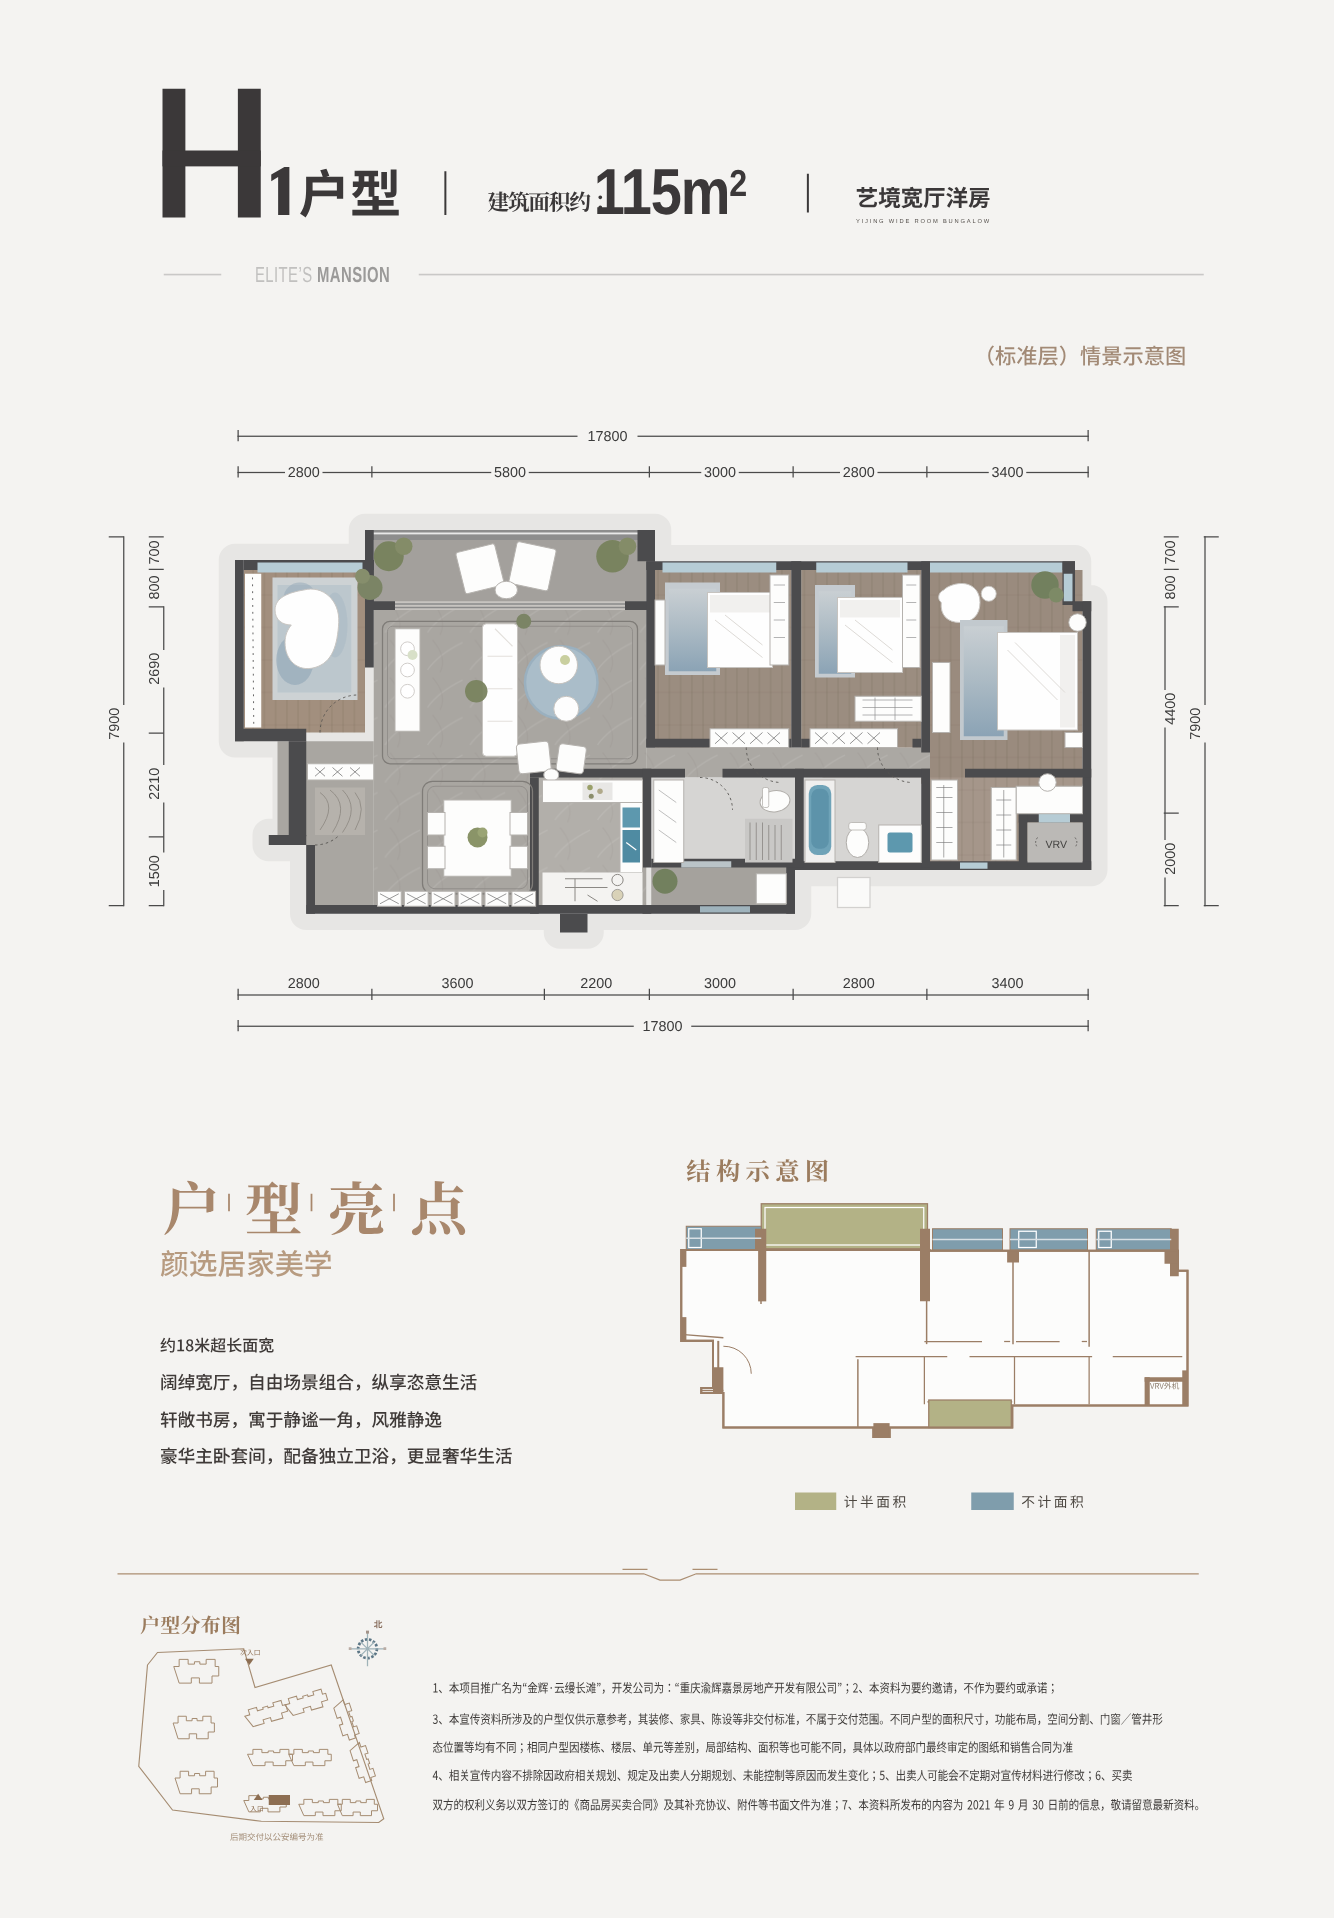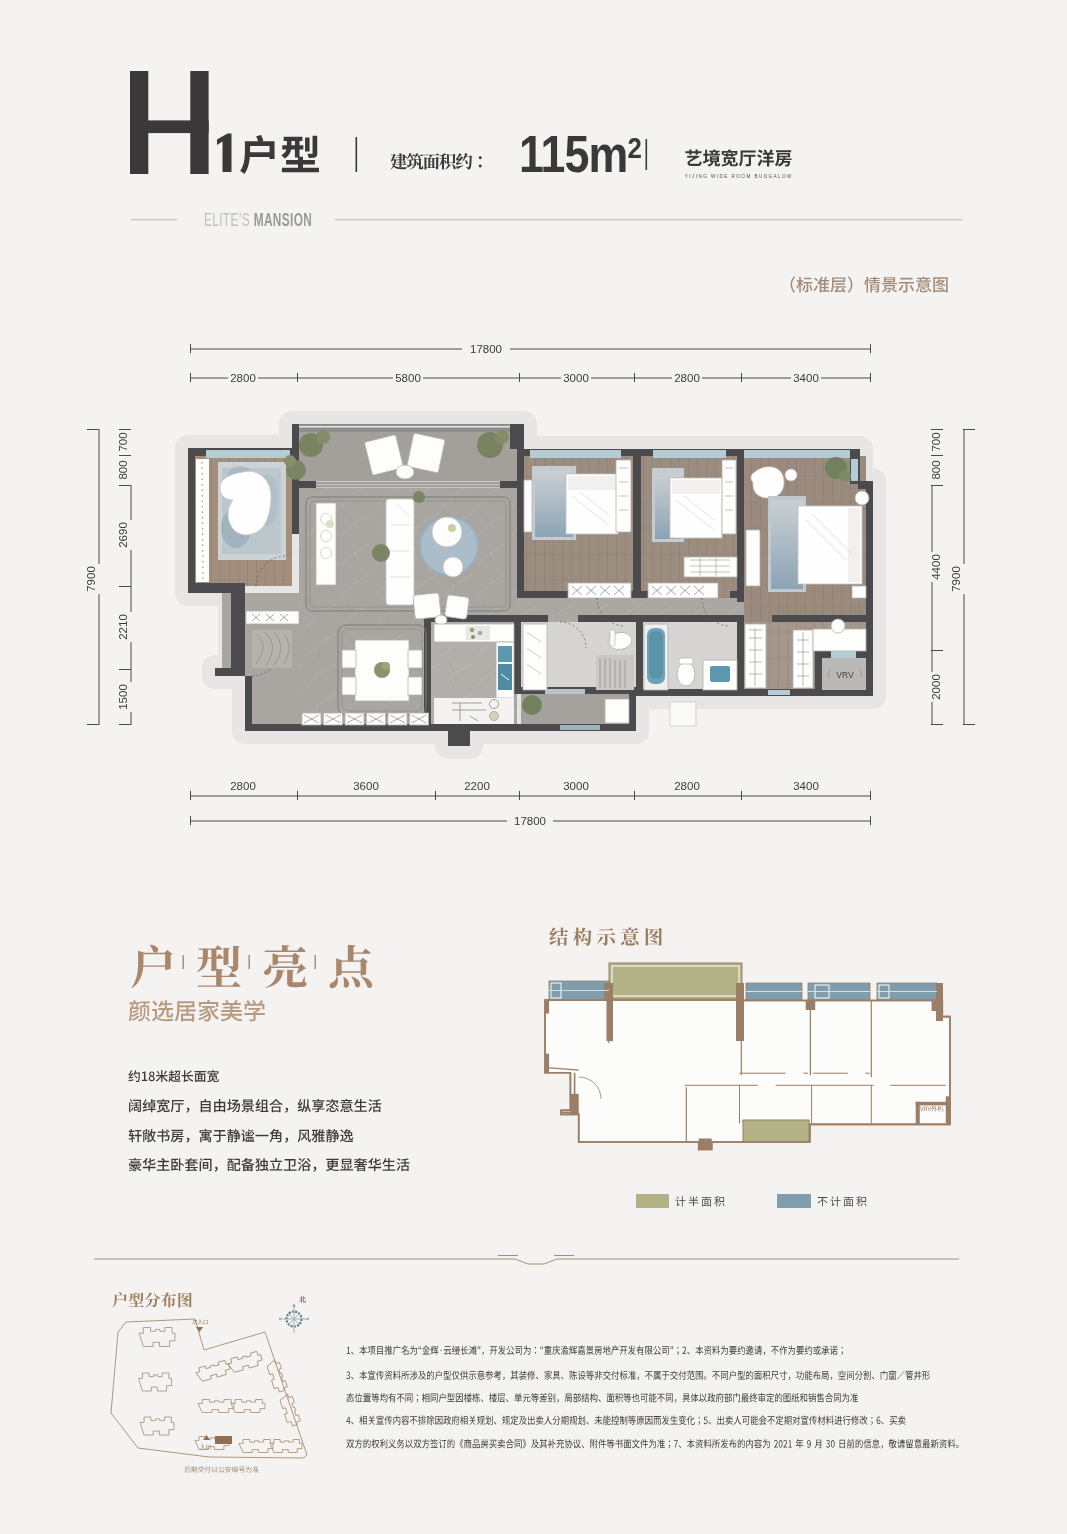--- a/index.html
+++ b/index.html
@@ -1396,14 +1396,14 @@
         <use href="#g171" transform="matrix(0.0084 0 0 -0.01 913.7 1447.5)"></use>
         <use href="#g227" transform="matrix(0.0084 0 0 -0.01 922.1 1447.5)"></use>
         <use href="#g296" transform="matrix(0.0084 0 0 -0.01 930.5 1447.5)"></use>
         <use href="#g149" transform="matrix(0.0084 0 0 -0.01 938.9 1447.5)"></use>
         <use href="#g150" transform="matrix(0.0084 0 0 -0.01 947.3 1447.5)"></use>
         <use href="#g188" transform="matrix(0.0084 0 0 -0.01 955.7 1447.5)"></use>
       </g>
 </g>
 </svg>
 
-<div style="position:absolute;left:519px;top:128px;width:160px;height:56px;">
+<div style="position:absolute;left:475px;top:128px;width:160px;height:56px;">
     <div style="font-family:'Liberation Sans',sans-serif;font-weight:bold;font-size:52px;color:#3b3839;transform:scaleX(0.86);transform-origin:0 0;letter-spacing:-1px;line-height:1;">115m<span style="font-size:30px;vertical-align:14px;letter-spacing:0">2</span></div>
   </div>
 </body></html>

